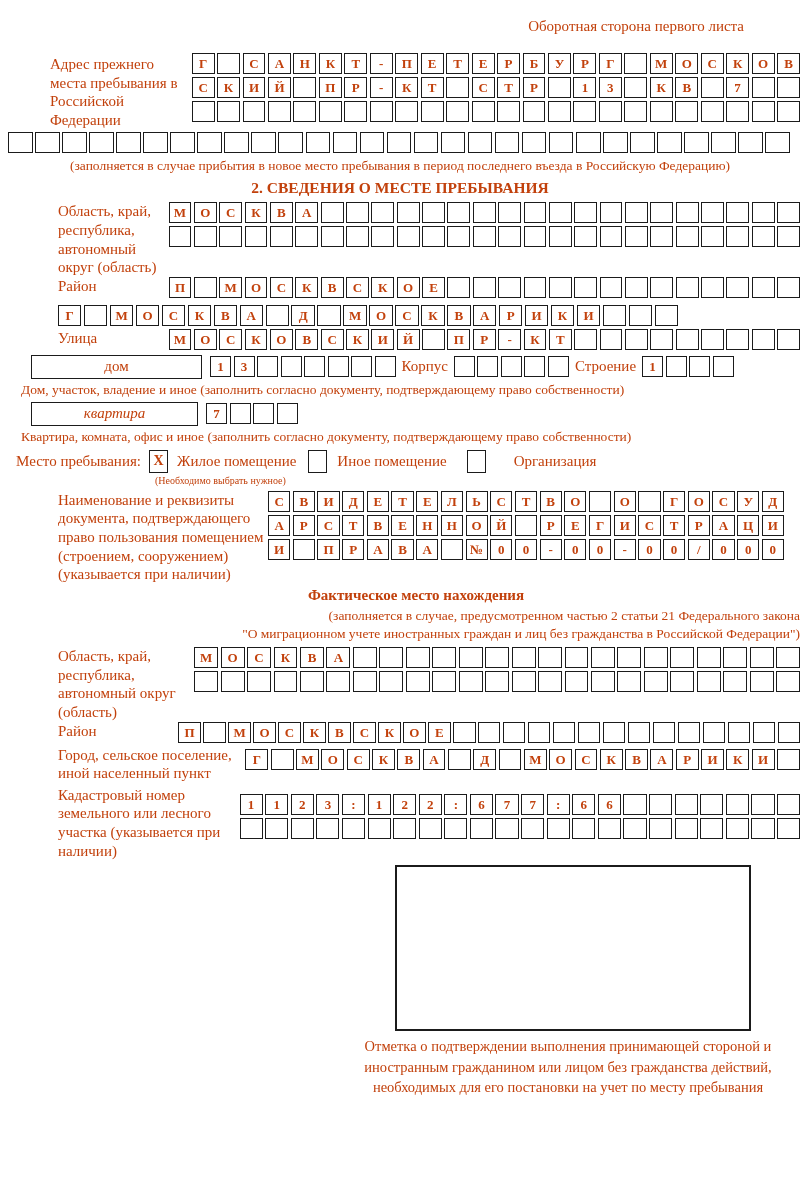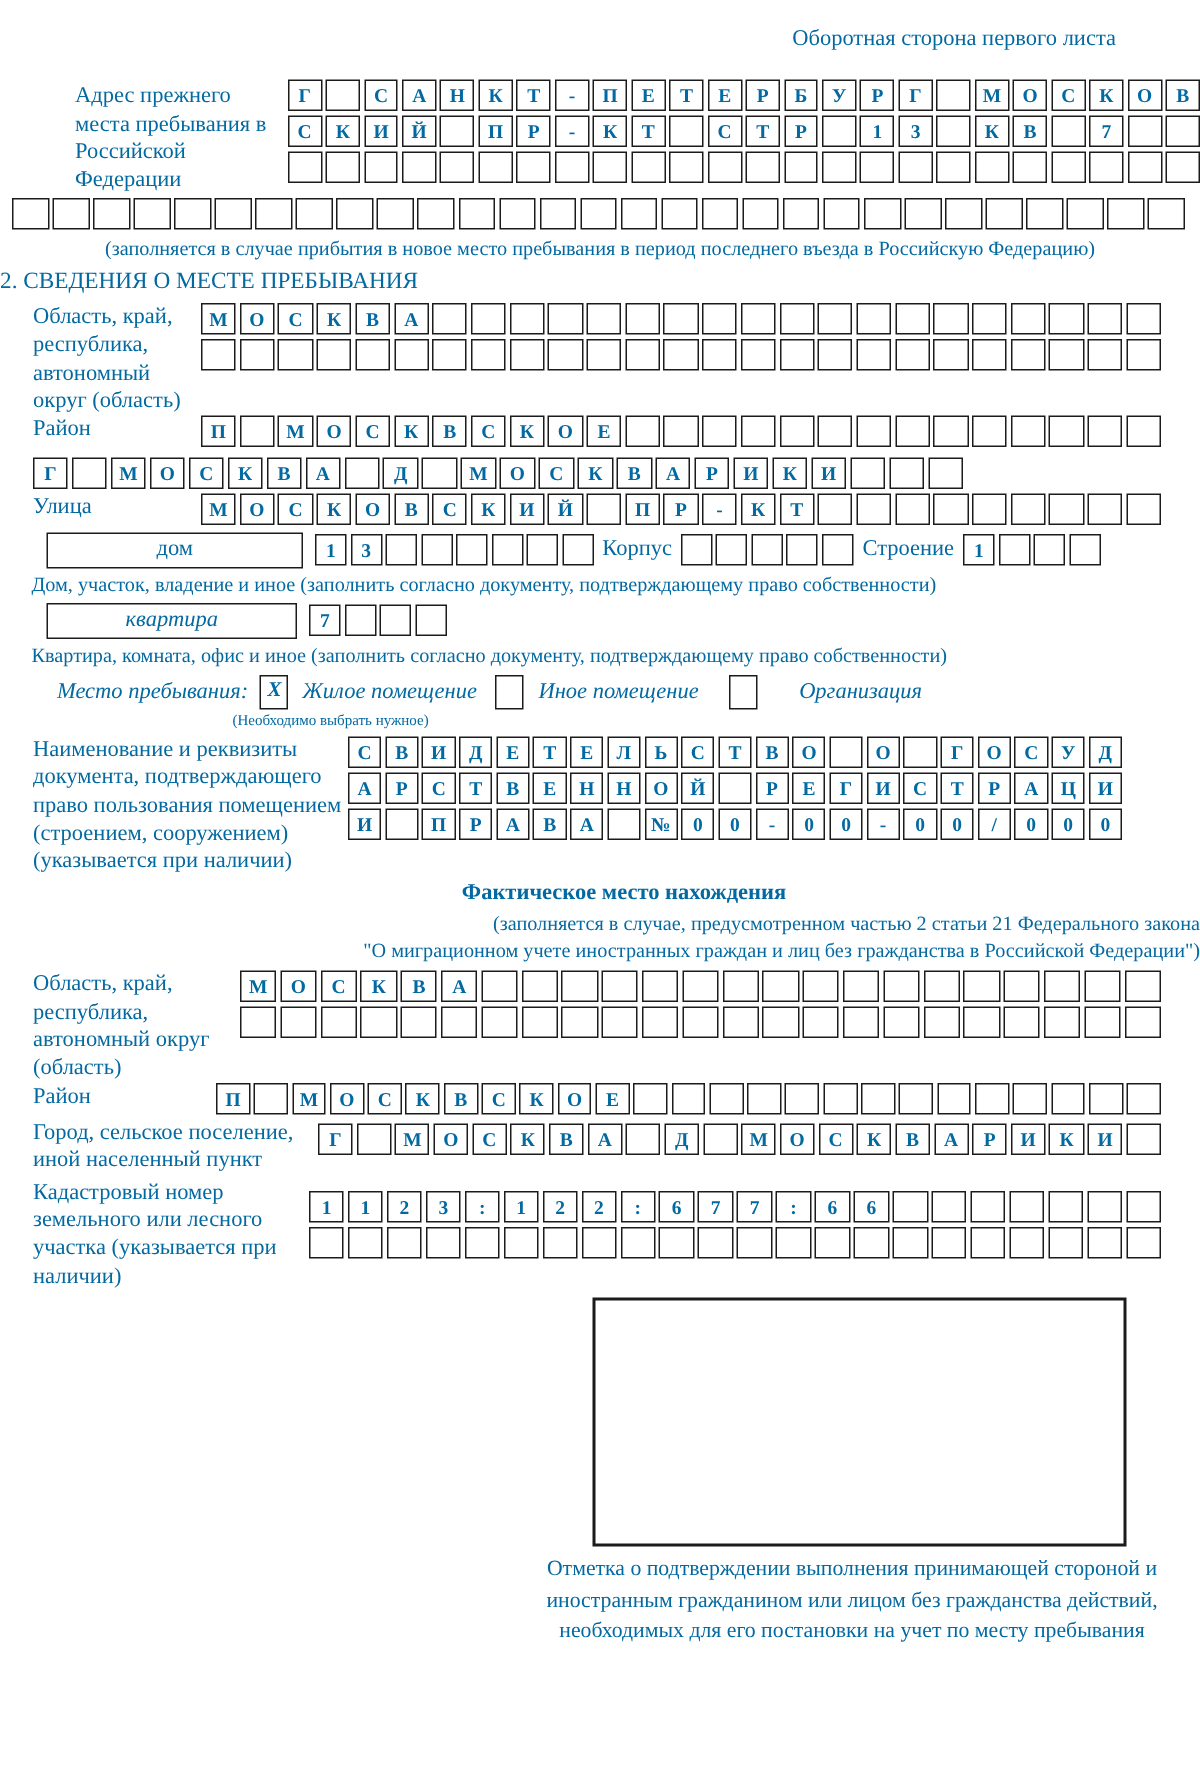--- a/index.html
+++ b/index.html
@@ -2,21 +2,21 @@
 <html><head>
 <meta charset="utf-8">
 <style>
   * { margin:0; padding:0; box-sizing:border-box; }
   html,body { background:#ffffff; }
   .page {
     position:relative;
     width:800px; height:1180px;
     margin:0 auto;
     background:#ffffff;
-    color:#0369a1;
+    color:#c2410c;
     font-family:"Liberation Serif","DejaVu Serif",serif;
     overflow:hidden;
   }
   .header-note {
     margin-top:18px; padding-right:56px;
     text-align:right; font-size:15px;
   }
   .flexrow { display:flex; align-items:flex-start; }
   .label { font-size:15px; line-height:1.24; }
   .cap { font-size:13.5px; }
@@ -31,43 +31,43 @@
   .cellrow.fixed .cell { flex:0 0 21px; }
   .rows-stack { display:flex; flex-direction:column; gap:3px; }
 
   
   .sec1 { margin-top:18px; padding-left:50px; }
   .sec1-label { width:142px; padding-top:2px; }
   .sec1-cells { width:610px; }
   .fullrow { margin-left:8px; margin-top:3px; width:782px; }
   .caption1 { margin-top:5px; text-align:center; }
 
-  .sec2-title { margin-top:5px; text-align:left; font-size:15.5px; font-weight:normal; }
-
-  .fieldrow { padding-left:22px; }
+  .sec2-title { margin-top:5px; text-align:center; font-size:15.5px; font-weight:bold; }
+
+  .fieldrow { padding-left:58px; }
   .lbl-112 { width:112px; } .cells-640 { width:640px; }
   .lbl-130 { width:130px; } .cells-622 { width:620px; }
   .lbl-138 { width:138px; } .cells-614 { width:614px; }
   .lbl-122 { width:122px; } .cells-630 { width:630px; }
   .lbl-190 { width:190px; } .cells-562 { width:562px; }
   .lbl-184 { width:184px; } .cells-568 { width:568px; }
   .lbl-210 { width:210px;font-family:Liberation Serif, serif; } .cells-516 { width:516px; }
 
   .mixrow { margin-left:31px; display:flex; align-items:center; }
   .namedbox {
     height:24px; border:1.6px solid #1b1b1b;
     display:flex; align-items:center; justify-content:center;
     font-size:15px;
   }
   .box-dom { width:171px; margin-right:8px; }
   .box-kv { width:167px; margin-right:8px;font-style:italic; }
   .inline-label { font-size:15px; margin:0 6px; white-space:nowrap; }
   .smallcap { padding-left:21px; margin-top:3px; font-size:13.5px; }
 
-  .mesto-row { padding-left:38px; margin-top:5px; display:flex; align-items:center; font-size:15px;font-style:italic; }
+  .mesto-row { padding-left:16px; margin-top:5px; display:flex; align-items:center; font-size:15px; }
   .cb {
     width:19px; height:23px; border:1.8px solid #1b1b1b;
     display:inline-flex; align-items:center; justify-content:center;
     font-size:14px; font-weight:600;
   }
   .mesto-note { margin-left:155px; margin-top:2px; font-size:10px; }
 
   .fact-title { margin-top:3px; text-align:center; font-size:15px; font-weight:bold;padding-left:32px; }
   .fact-cap { margin-top:3px; text-align:right; font-size:13.5px; line-height:1.35; }
 

